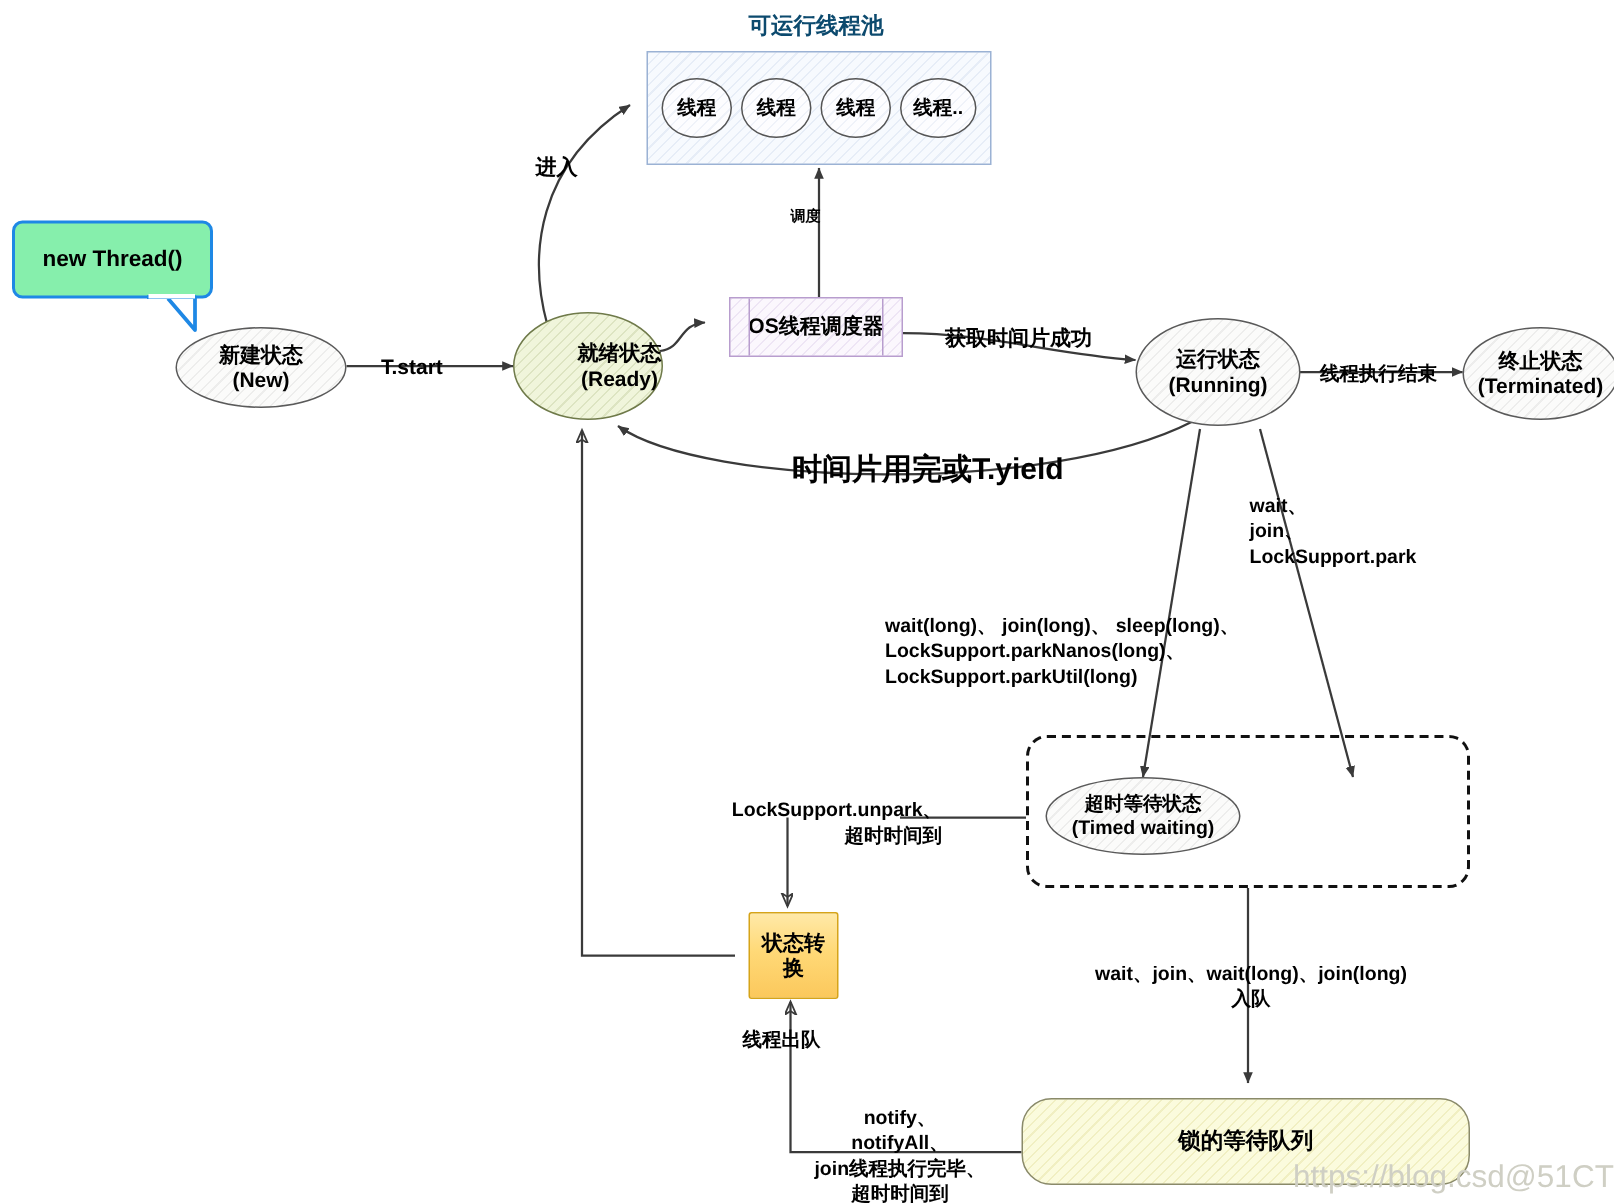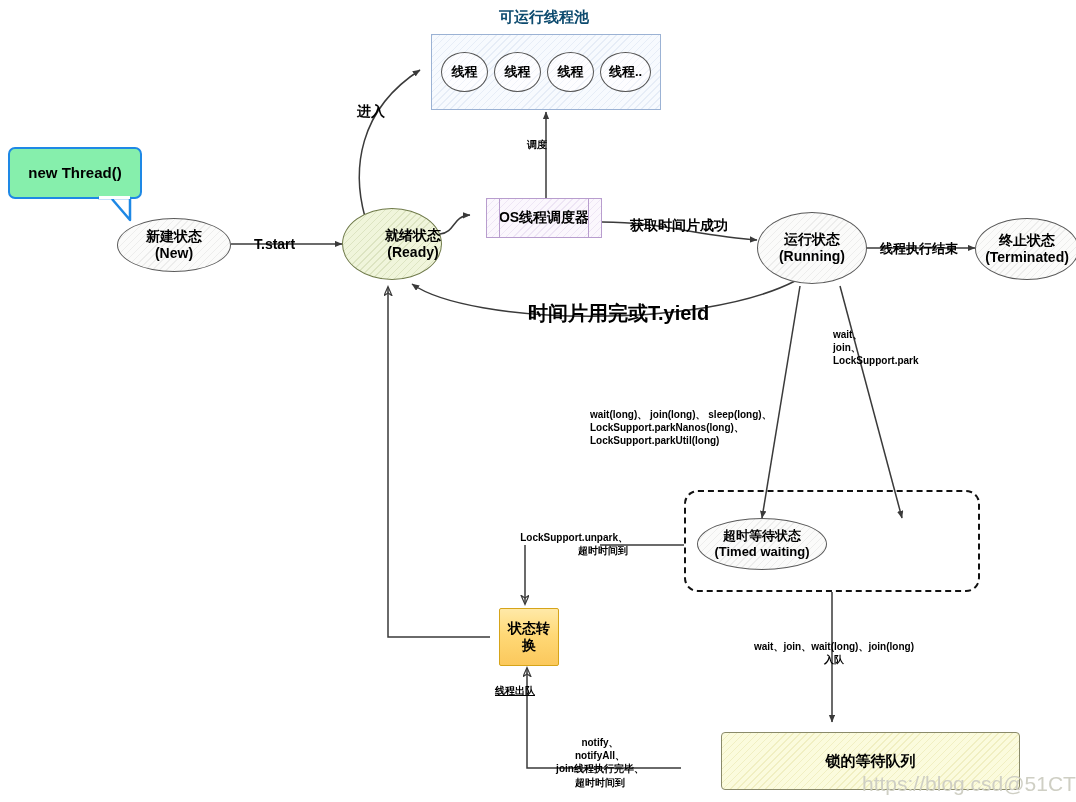--- a/index.html
+++ b/index.html
@@ -60,35 +60,35 @@
 
   
   .dashed-group{border:2px dashed #111;border-radius:14px;background:transparent;}
 
   
   .gold{border:1.4px solid #d6a419;border-radius:2px;
         background:linear-gradient(180deg,#ffe9a8 0%,#ffd977 45%,#fbc85c 100%);
         font-size:14px;}
 
   
-  .lockq{border:1.4px solid #8a8a6a;border-radius:4px;
+  .lockq{border:1.4px solid #8a8a6a;border-radius:20px;
         background:
           repeating-linear-gradient(135deg,
             rgba(190,180,60,0.17) 0px, rgba(190,180,60,0.17) 1px,
             rgba(0,0,0,0) 1px,  rgba(0,0,0,0) 5px),
           #fbfbdd;
-        font-size:15px;margin-left:40px;}
+        font-size:15px;}
 
   
   .bubble{border:2.5px solid #1e88e5;border-radius:7px;background:#86efac;
           font-size:15px;}
   .bubble-tail{position:absolute;}
 
   
-  .lbl{position:absolute;font-weight:bold;color:#000;font-size:10px;
+  .lbl{position:absolute;font-weight:bold;color:#000;font-size:13px;
        line-height:1.32;white-space:pre;}
   .lbl.c{text-align:center;}
   .lbl.r{text-align:right;}
   .title{position:absolute;font-weight:bold;font-size:15px;color:#0c4a6e;}
 
   .watermark{position:absolute;color:#cfcfc4;font-size:21px;
              font-weight:normal;white-space:nowrap;}
 </style>
 </head>
 <body>
@@ -219,21 +219,21 @@
   <div class="lbl" style="left:590px;top:408px;">wait(long)、 join(long)、 sleep(long)、
 LockSupport.parkNanos(long)、
 LockSupport.parkUtil(long)</div>
 
   <div class="lbl r" style="left:428px;top:531px;width:200px;">LockSupport.unpark、
 超时时间到</div>
 
   <div class="lbl c" style="left:700px;top:640px;width:268px;">wait、join、wait(long)、join(long)
 入队</div>
 
-  <div class="lbl" style="left:495px;top:684px;text-decoration:underline;">线程出队</div>
+  <div class="lbl" style="left:495px;top:684px;">线程出队</div>
 
   <div class="lbl c" style="left:520px;top:736px;width:160px;">notify、
 notifyAll、
 join线程执行完毕、
 超时时间到</div>
 
   <div class="watermark" style="left:862px;top:770px;">https://blog.csd@51CTO博客</div>
 
 </div>
 

